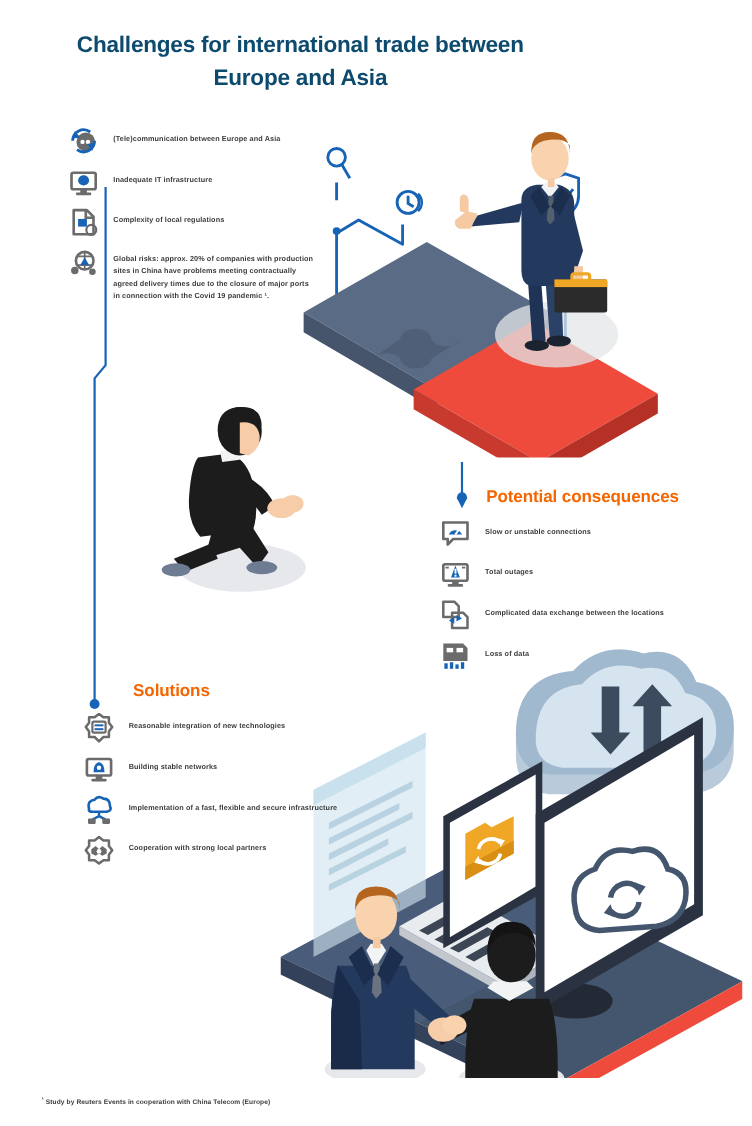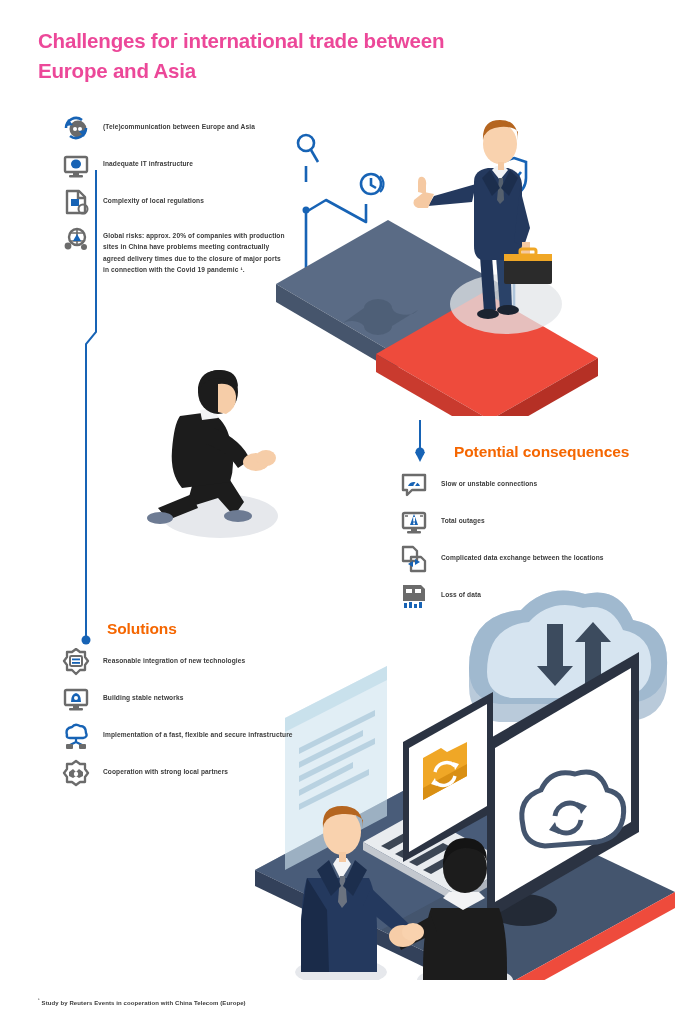--- a/index.html
+++ b/index.html
@@ -16,22 +16,23 @@
   }
 
   
   .title {
     position: absolute;
     left: 38px; top: 26px;
     width: 470px;
     font-size: 20.5px;
     font-weight: bold;
     line-height: 1.45;
-    color: #ec4899;
+    color: #0c4a6e;
     letter-spacing: -0.2px;
+    text-align: center;
   }
 
   
   .section { position: absolute; }
   .section-title {
     font-size: 15.5px;
     font-weight: bold;
     color: #f56600;
     letter-spacing: -0.1px;
     margin-bottom: 14px;
@@ -54,22 +55,22 @@
     line-height: 1.62;
     color: #3b3b3b;
     padding-top: 4px;
     letter-spacing: 0.1px;
   }
   .item-text.para { padding-top: 1px; line-height: 1.72; }
 
   #challenges { left: 62px; top: 118px; width: 225px; }
   #challenges .section-title { margin-left: 45px; }
   #consequences { left: 400px; top: 443px; width: 235px; }
-  #consequences .section-title { margin-left: 54px; }
-  #solutions { left: 62px; top: 620px; width: 235px; }
+  #consequences .section-title { margin-left: 42px; }
+  #solutions { left: 76px; top: 620px; width: 235px; }
   #solutions .section-title { margin-left: 45px; }
 
   
   .footnote {
     position: absolute;
     left: 38px; bottom: 18px;
     font-size: 6px;
     font-weight: bold;
     color: #3b3b3b;
     letter-spacing: 0.1px;

